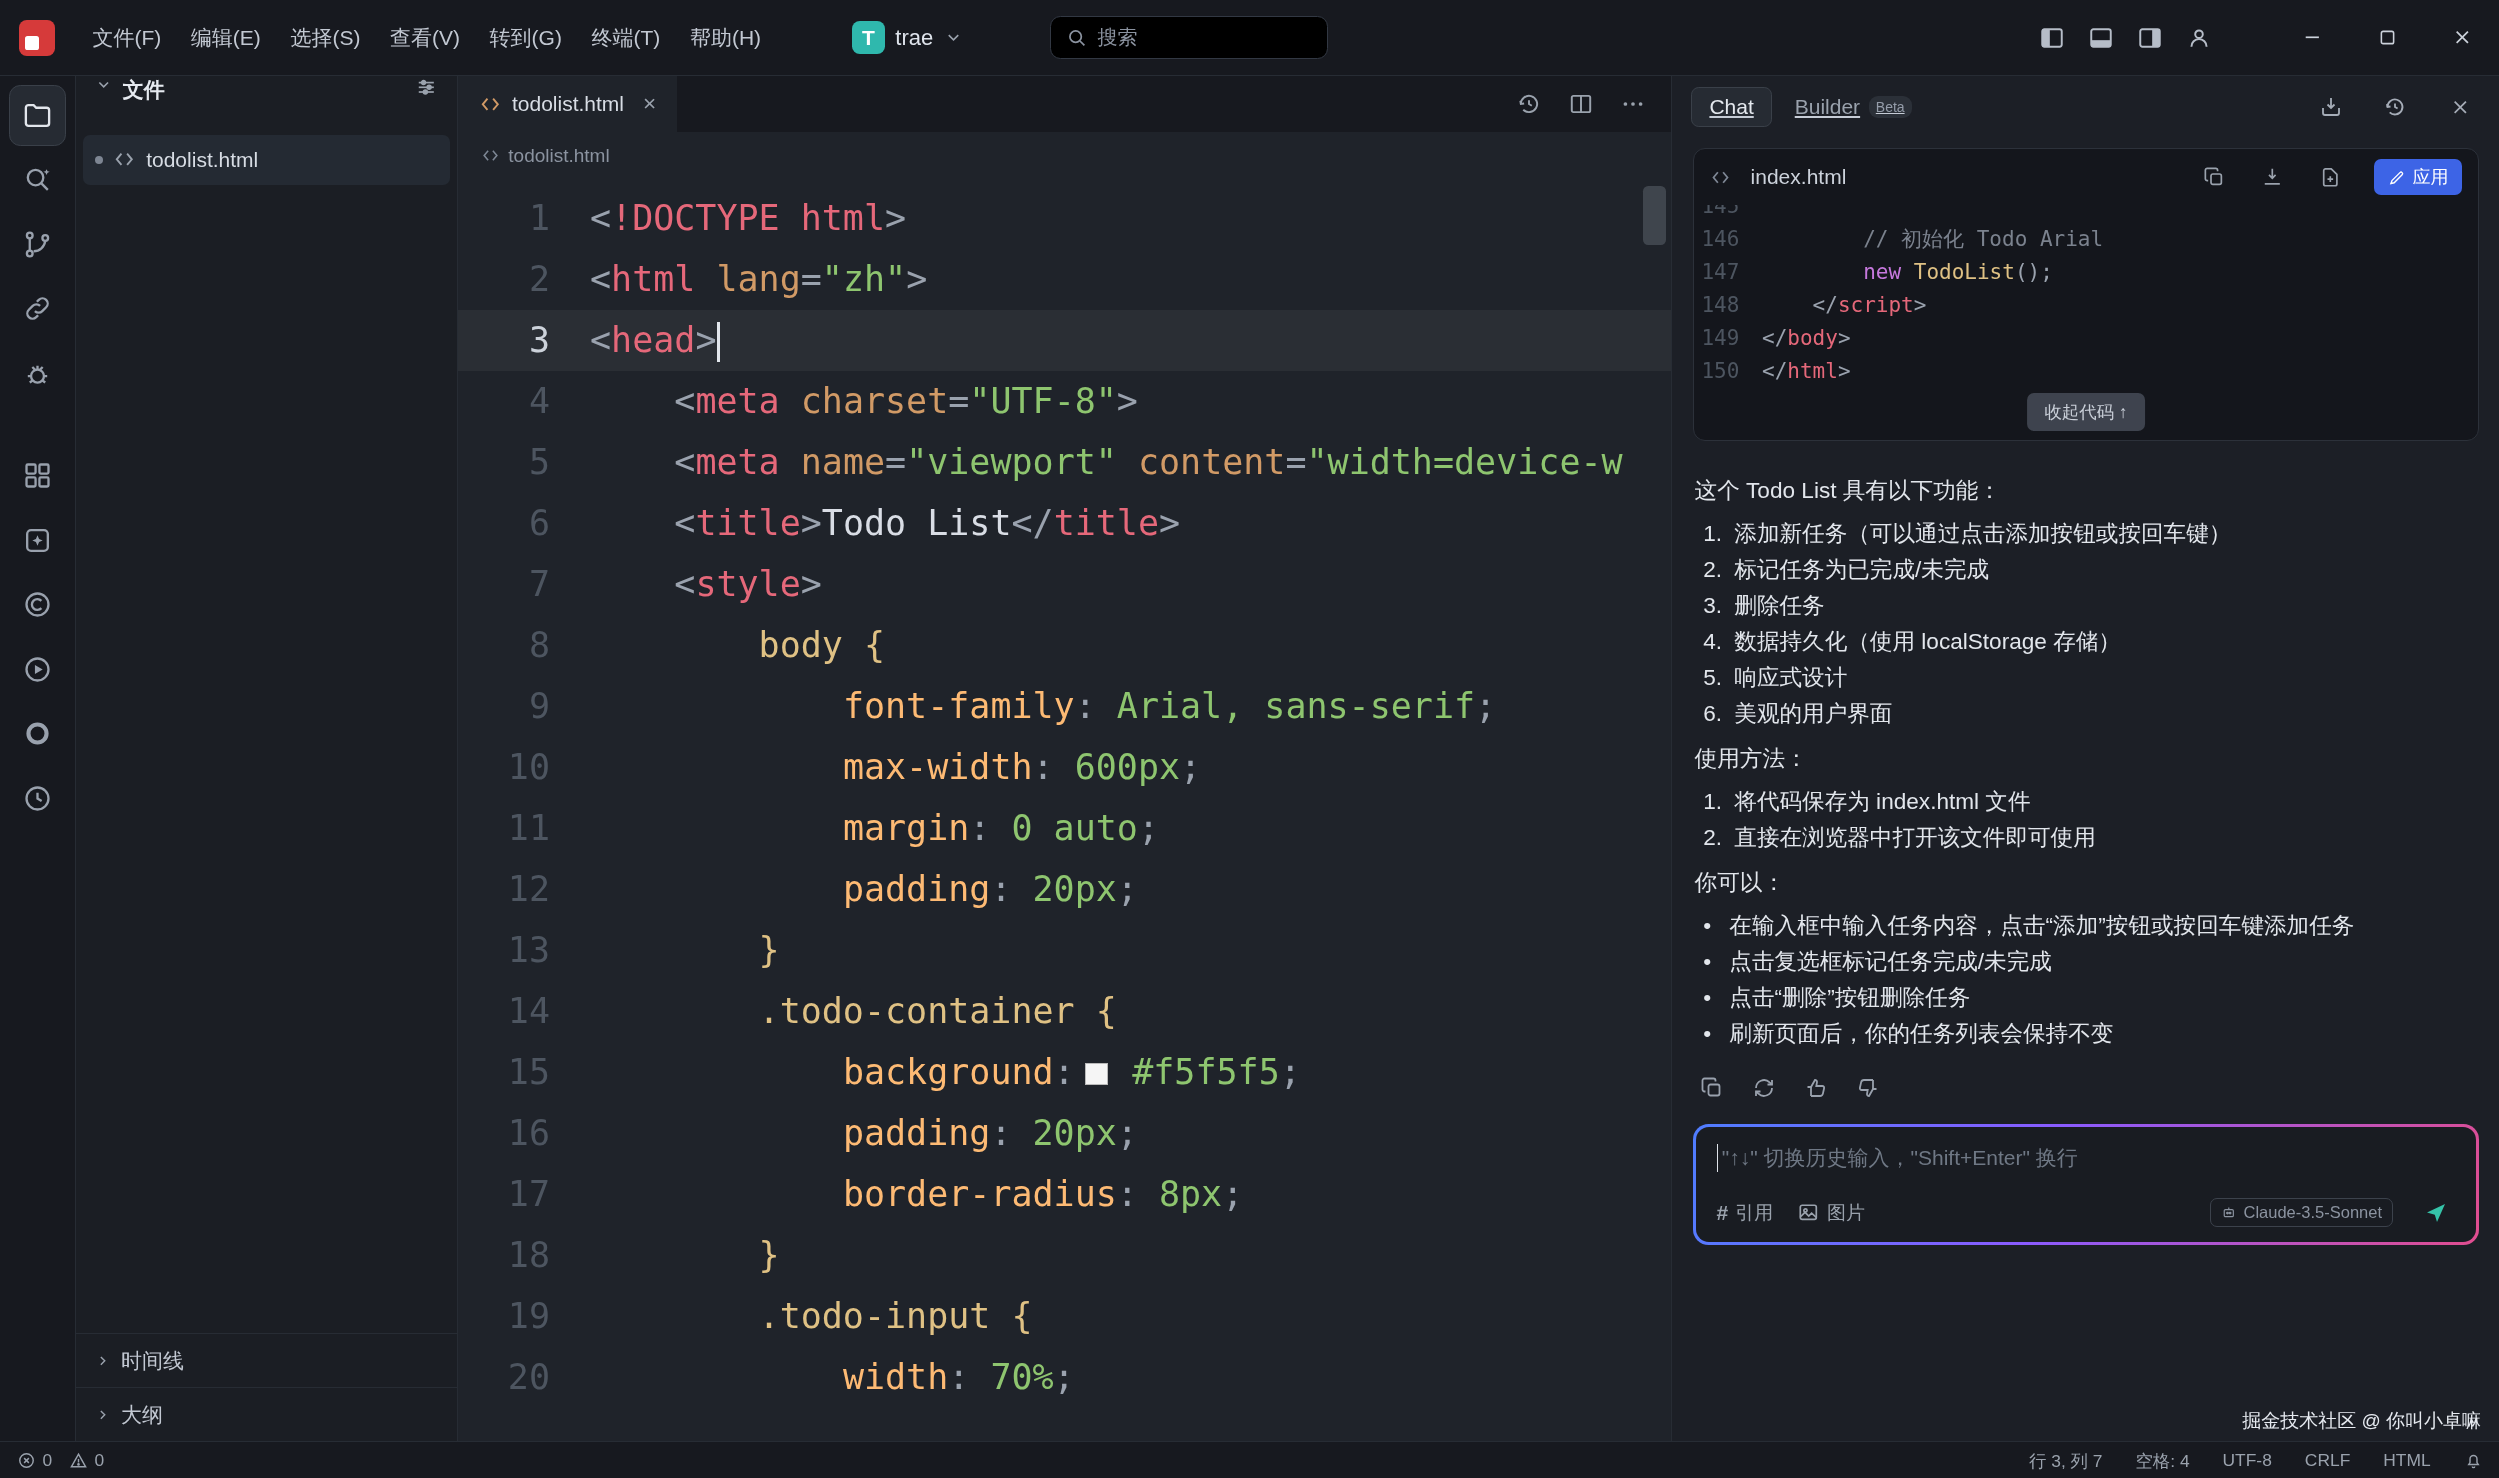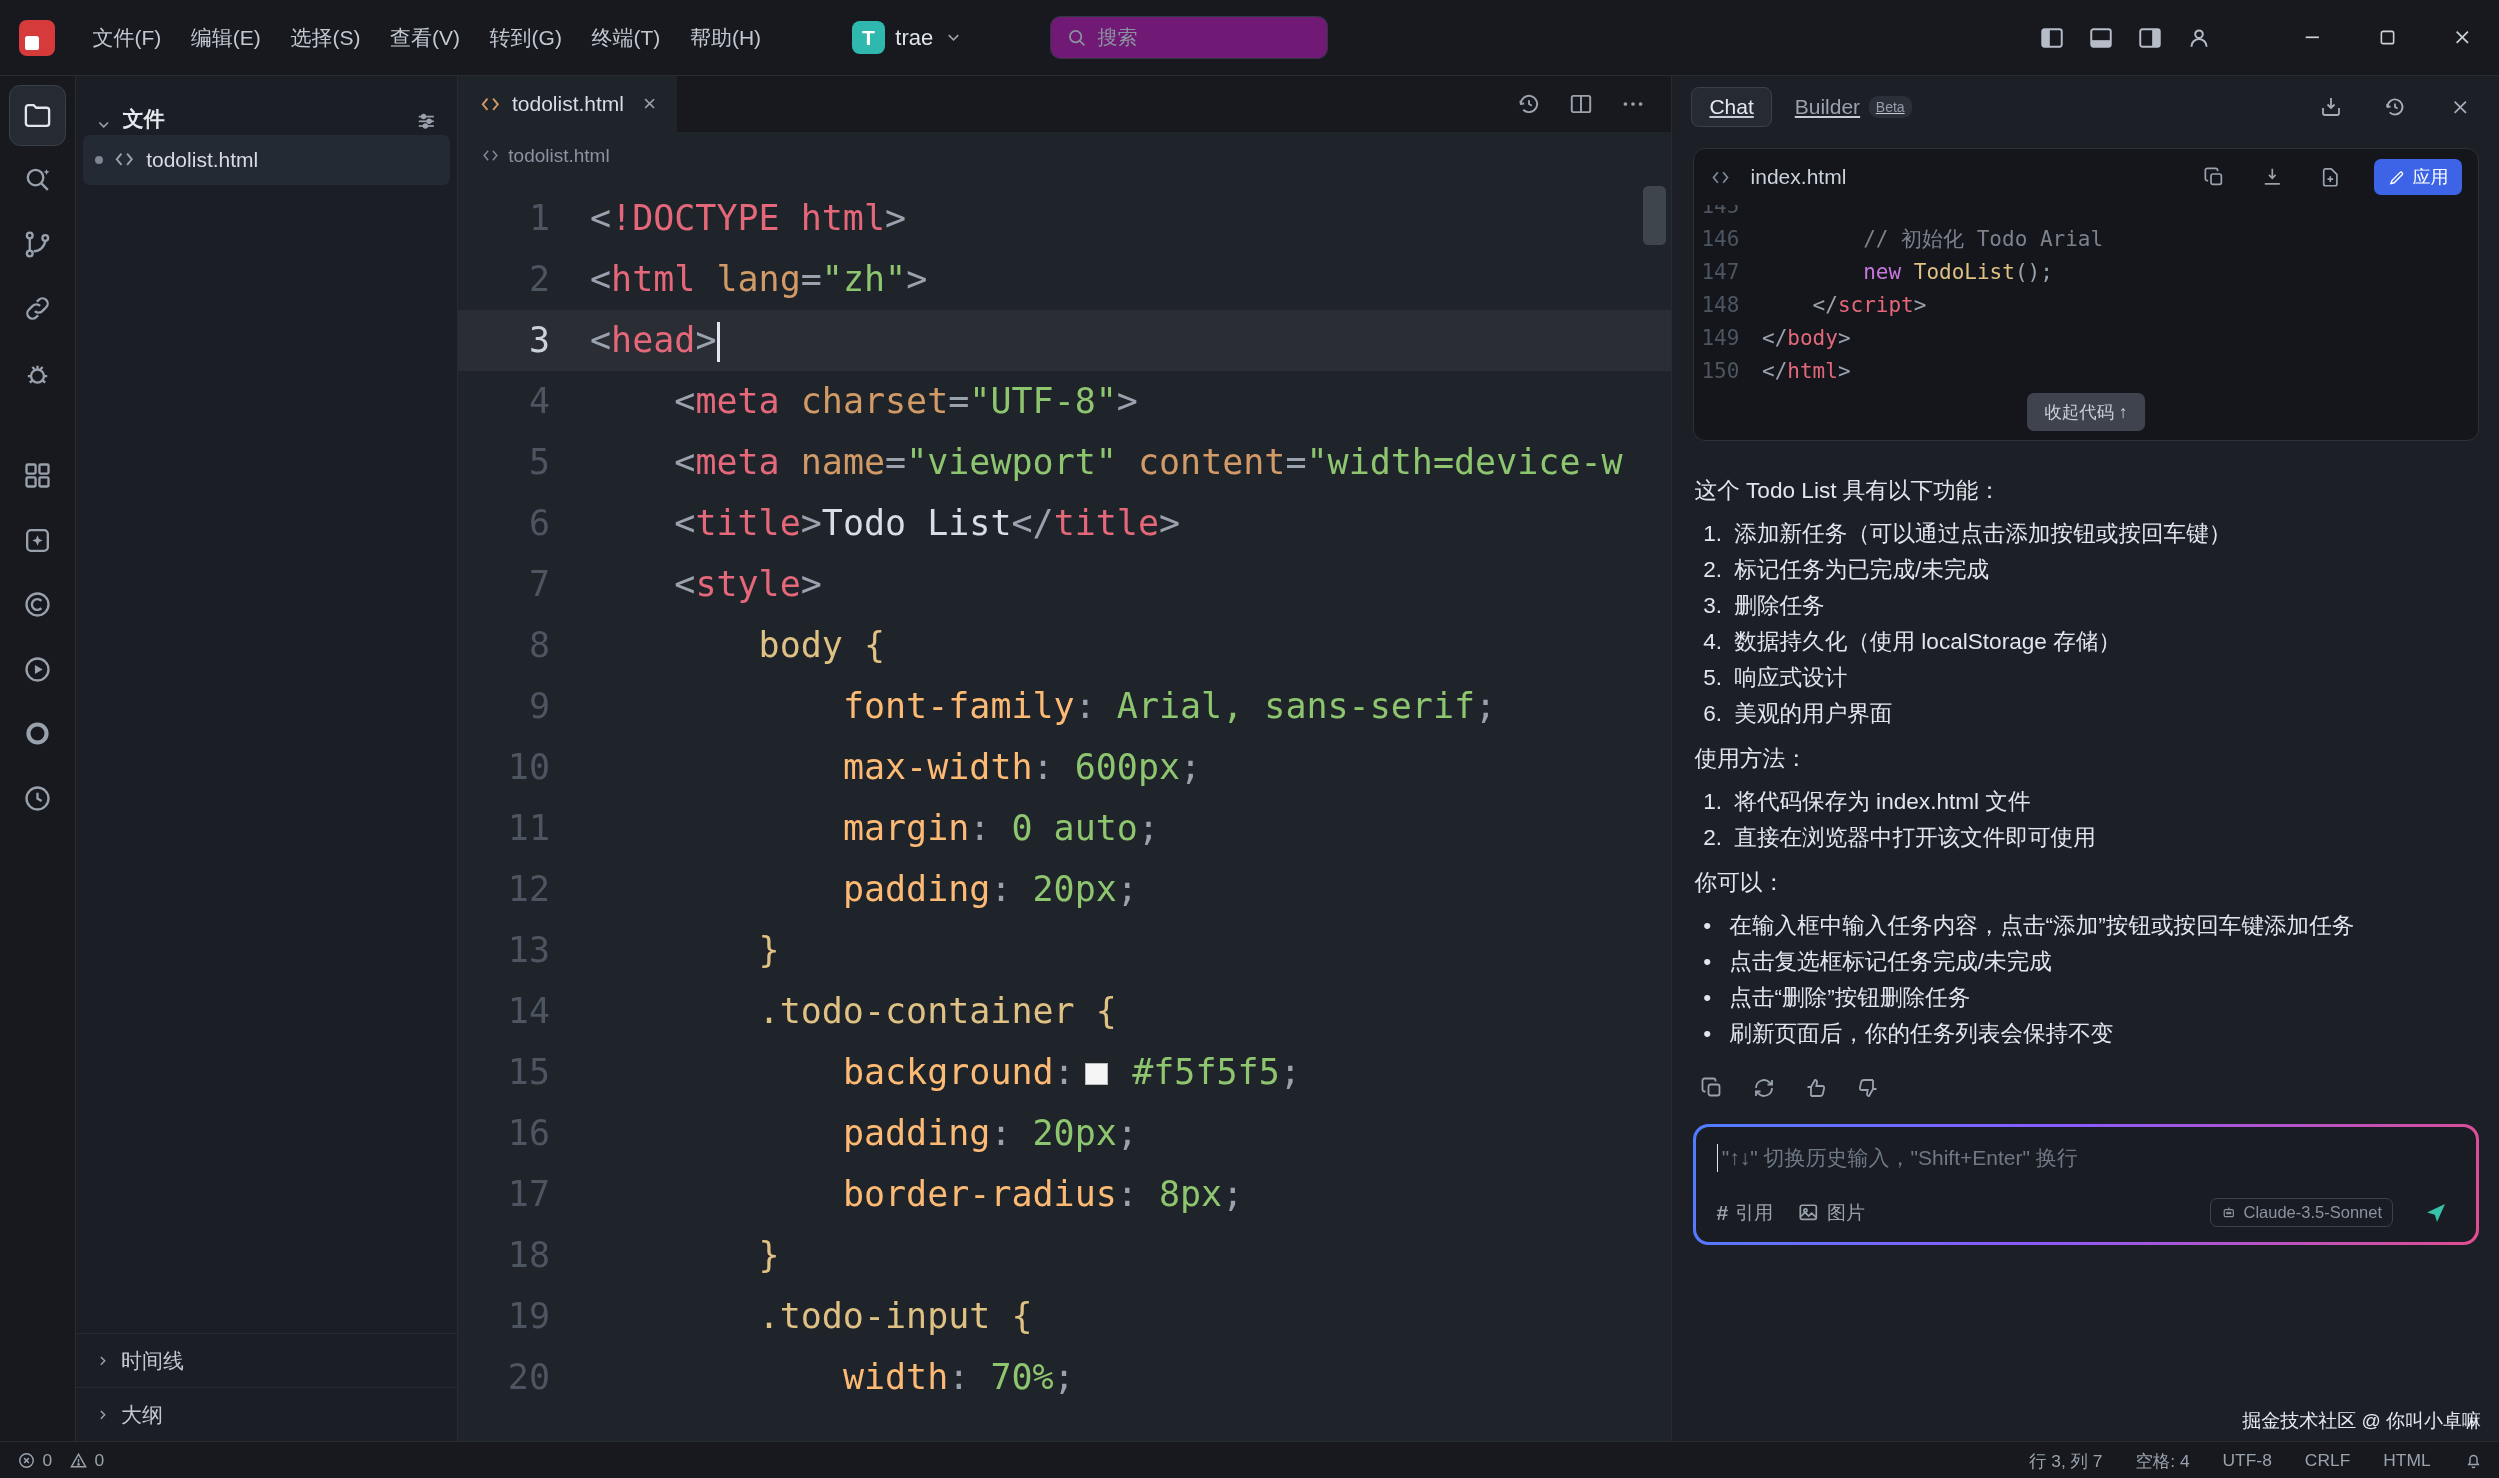--- a/index.html
+++ b/index.html
@@ -24,38 +24,38 @@
 
   
   .titlebar{height:76px;flex:0 0 76px;display:flex;align-items:center;border-bottom:0.9px solid var(--border);padding-left:19px;}
   .logo{width:36px;height:36px;border-radius:7.8px;background:#d63a3a;position:relative;flex:0 0 auto;}
   .logo-glyph{position:absolute;left:6px;bottom:6px;width:14px;height:14px;background:#fff;border-radius:2.6px;}
   .menus{display:flex;margin-left:22.6px;}
   .menu-item{font-size:21px;color:#c2c8d2;padding:8.7px 14.8px;border-radius:7px;white-space:nowrap;}
   .trae-pill{display:flex;align-items:center;gap:10.4px;margin-left:64px;padding:7px 12px;border-radius:8.7px;}
   .trae-badge{width:33px;height:33px;border-radius:7.8px;background:#2fb8ad;color:#fff;font-size:21px;font-weight:bold;display:flex;align-items:center;justify-content:center;}
   .trae-name{font-size:22px;color:#dfe4ec;}
-  .search-box{margin-left:75px;width:278px;height:43px;border:0.9px solid var(--border2);background:#701a75;border-radius:10.4px;display:flex;align-items:center;gap:10.4px;padding:0 15.6px;color:var(--dim);font-size:20px;}
+  .search-box{margin-left:75px;width:278px;height:43px;border:0.9px solid var(--border2);background:#000000;border-radius:10.4px;display:flex;align-items:center;gap:10.4px;padding:0 15.6px;color:var(--dim);font-size:20px;}
   .tb-right{margin-left:auto;display:flex;align-items:center;}
   .tb-icon{width:49px;height:49px;display:flex;align-items:center;justify-content:center;color:#b6bdc8;}
   .win-btn{width:75px;height:76px;display:flex;align-items:center;justify-content:center;color:#ccd2db;}
   .win-group{margin-left:52px;display:flex;}
 
   
   .main{flex:1;display:flex;min-height:0;}
 
   
   .activitybar{width:76px;flex:0 0 76px;border-right:0.9px solid var(--border);display:flex;flex-direction:column;align-items:center;padding-top:8.7px;}
   .ab-item{width:57px;height:61px;display:flex;align-items:center;justify-content:center;color:#99a1ad;margin-bottom:3.5px;}
   .ab-item.active{background:#262b33;border:0.9px solid #3a4049;border-radius:11.3px;color:#e2e6ec;}
   .ab-gap{height:38px;}
 
   
   .sidebar{width:382px;flex:0 0 382px;background:var(--sidebar);border-right:0.9px solid var(--border);display:flex;flex-direction:column;}
-  .sb-header{height:57px;display:flex;align-items:flex-end;padding:0 19px;gap:10.4px;}
+  .sb-header{height:57px;display:flex;align-items:flex-start;padding:0 19px;gap:10.4px;}
   .sb-title{font-size:21px;font-weight:bold;color:#e6eaf0;}
   .sb-header .spacer{flex:1;}
   .file-row{height:50px;margin:1.7px 7px;display:flex;align-items:center;gap:10.4px;background:#242a33;border-radius:7px;padding:0 12px;}
   .file-dot{width:7.8px;height:7.8px;border-radius:50%;background:#7d8592;flex:0 0 auto;}
   .file-name{font-size:21px;color:#d7dce4;}
   .sb-spacer{flex:1;}
   .sb-section{height:54px;border-top:0.9px solid var(--border);display:flex;align-items:center;gap:10.4px;padding:0 19px;font-size:21px;color:#c2c8d2;}
 
   
   .editor{flex:1;min-width:0;display:flex;flex-direction:column;background:var(--editor);}

